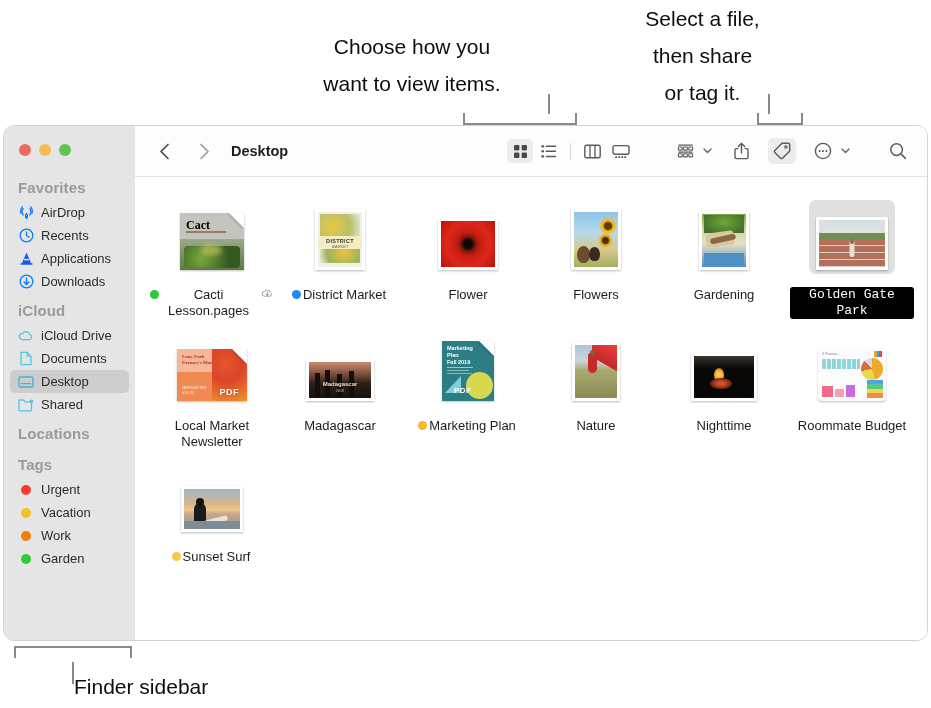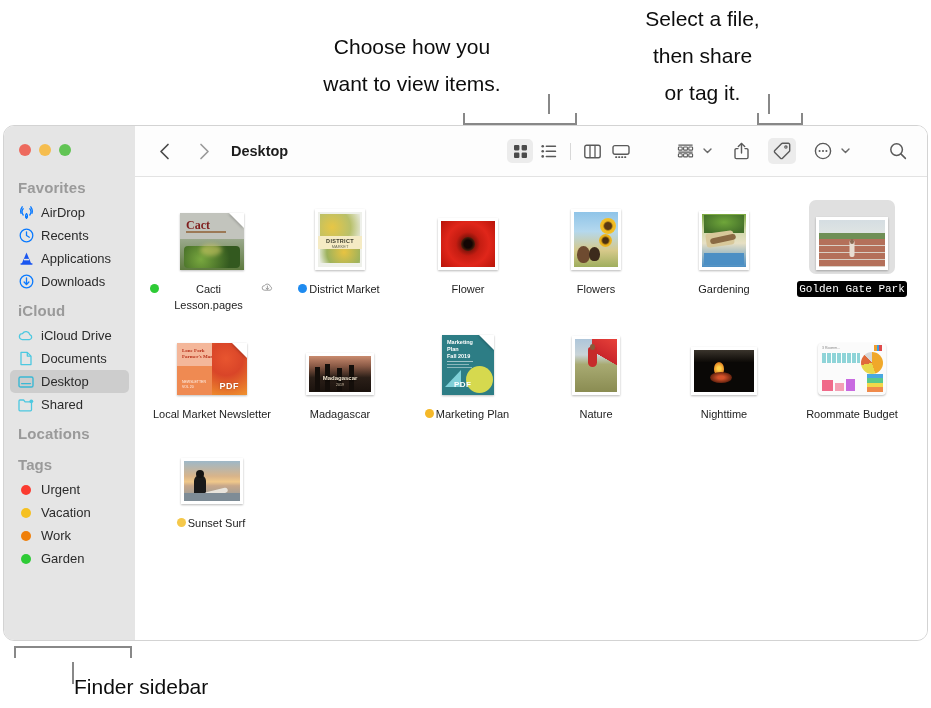--- a/index.html
+++ b/index.html
@@ -219,22 +219,22 @@
     height: 66px;
     display: flex;
     align-items: flex-end;
     justify-content: center;
     border-radius: 7px;
     padding: 4px 7px 4px 7px;
     box-sizing: content-box;
   }
   .file-cell.selected .thumb-wrap { background: #e0e0e0; }
   .file-name {
-    margin-top: 7px;
-    font-size: 11px;
+    margin-top: 13px;
+    font-size: 13px;
     line-height: 16px;
     color: #1d1d1d;
     text-align: center;
     max-width: 124px;
     display: flex;
     align-items: flex-start;
     justify-content: center;
     flex-wrap: nowrap;
   }
   .file-name .nm {
@@ -536,21 +536,21 @@
           </svg>
         </span>
       </div>
     </div>
 
     <div id="file-grid">
         <div class="file-cell">
           <div class="thumb-wrap">
             <div class="doc-sheet" style="width:64px;height:57px;background:#b8bab3;">
       <div style="position:absolute;inset:0;background:linear-gradient(180deg,#c2c4bd 0%,#c2c4bd 45%,#9aa88c 46%,#5d7a3e 100%);"></div>
-      <div style="position:absolute;top:5px;left:6px;font:bold 12px 'Liberation Serif',serif;color:#7f1d1d;">Cact</div>
+      <div style="position:absolute;top:5px;left:6px;font:bold 12px 'Liberation Serif',serif;color:#000000;">Cact</div>
       <div style="position:absolute;top:18px;left:6px;width:40px;height:2px;background:#8b5a2b;opacity:.7;"></div>
       <div style="position:absolute;bottom:2px;left:4px;width:56px;height:22px;background:radial-gradient(circle at 30% 60%,#79a83f,#33591f 70%);border-radius:4px;"></div>
       <div style="position:absolute;bottom:14px;left:20px;width:22px;height:12px;background:#d9d06a;opacity:.55;border-radius:50%;filter:blur(2px);"></div>
       <div class="doc-fold"></div>
             </div>
           </div>
           <div class="file-name">
             <span class="name-dot" style="background: rgb(46, 203, 54);"></span>
             <span class="nm">Cacti Lesson.pages</span>
             <span class="cloud-ic"><svg width="13" height="11" viewBox="0 0 13 11">

